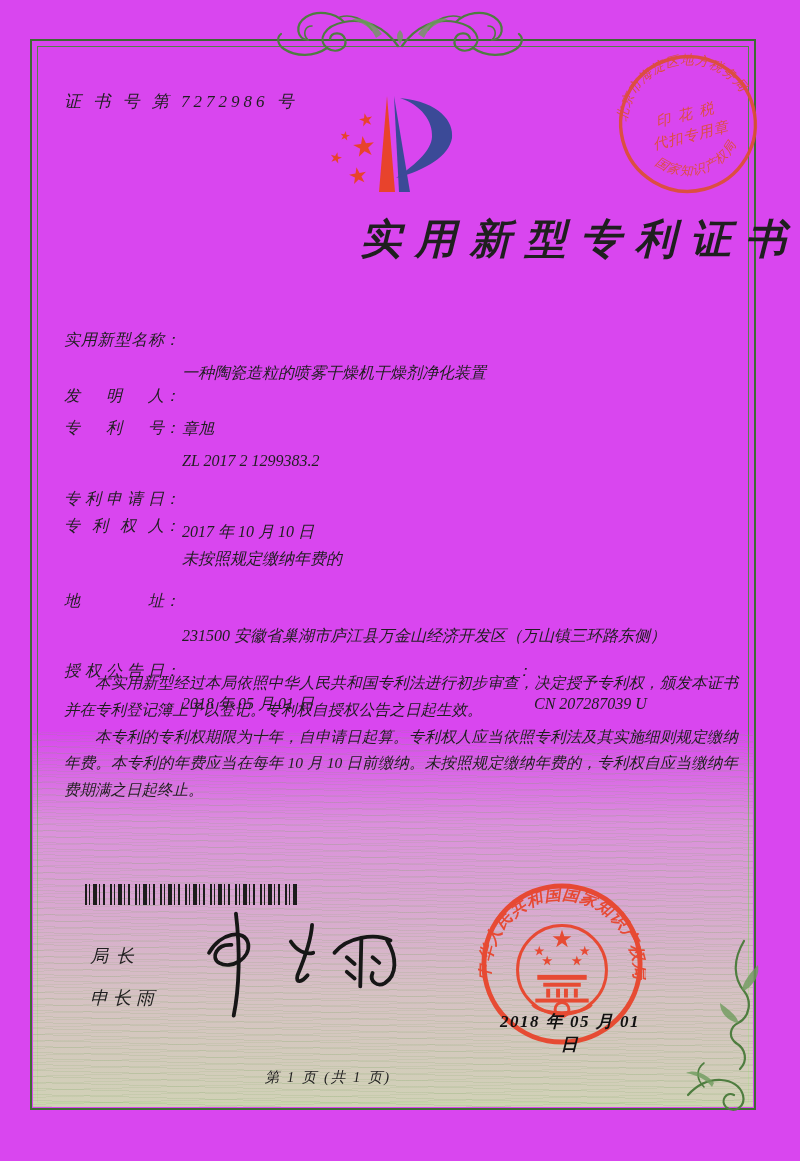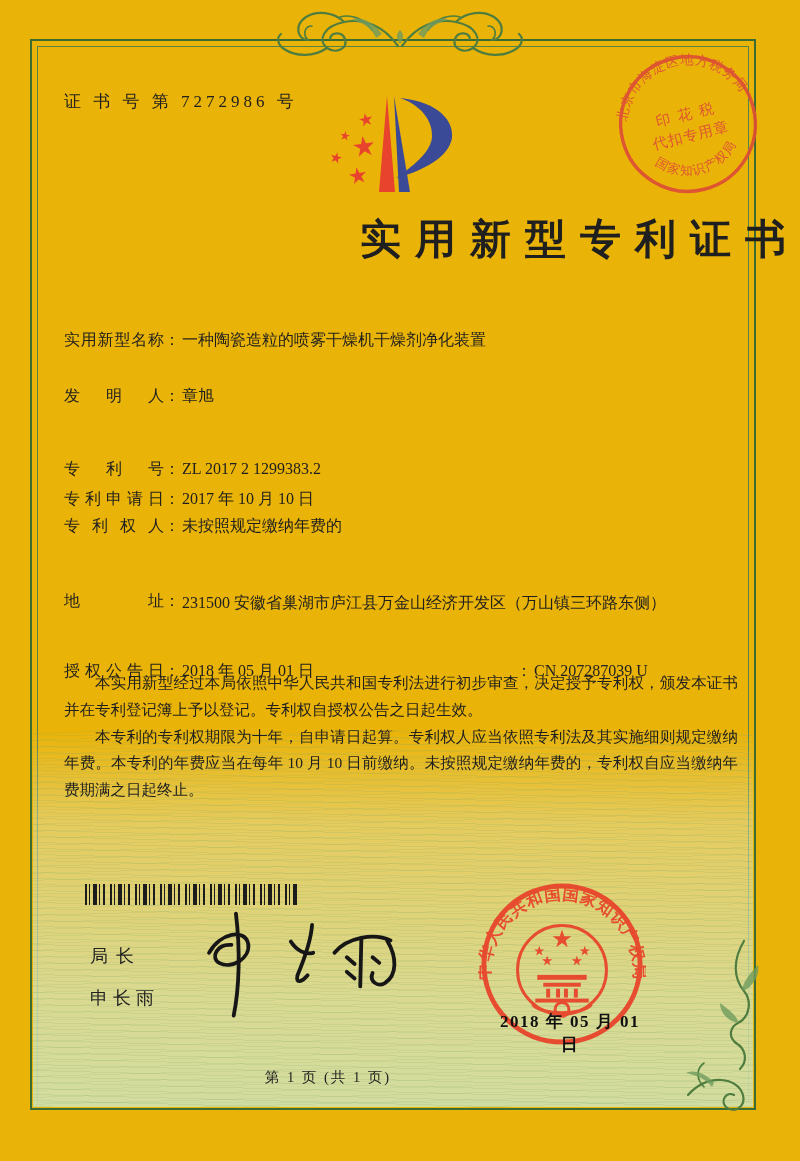--- a/index.html
+++ b/index.html
@@ -1,39 +1,39 @@
 <!DOCTYPE html>
 <html><head>
 <meta charset="utf-8">
 <style>
   html,body{margin:0;padding:0;background:#e9e7e0;}
   .page{
     position:relative;width:800px;height:1161px;margin:0 auto;
-    background:#eab308;overflow:hidden;
-    font-family:"Liberation Serif","DejaVu Serif",serif;color:#1f1f1f;
+    background:#d946ef;overflow:hidden;
+    font-family:"Liberation Serif","DejaVu Serif",serif;color:#1f1f1f;font-style:italic;
   }
   
   .frame-outer{position:absolute;left:30px;top:39px;right:44px;bottom:51px;border:2.5px solid #3d6c33;}
   .frame-inner{position:absolute;left:37px;top:46px;right:51px;bottom:58px;border:1px solid #558248;}
   
   .guilloche{
     position:absolute;left:33px;right:47px;top:730px;bottom:54px;pointer-events:none;
     background:
       repeating-linear-gradient(1.5deg, rgba(120,165,95,.16) 0 1px, rgba(0,0,0,0) 1px 6px),
       repeating-linear-gradient(-1.5deg, rgba(120,165,95,.12) 0 1px, rgba(0,0,0,0) 1px 7px),
       linear-gradient(to bottom, rgba(222,233,198,0) 0%, rgba(222,233,198,.45) 25%, rgba(213,228,183,.78) 70%, rgba(208,225,176,.9) 100%);
   }
   
   .cert-no{position:absolute;left:64px;top:90px;font-size:17px;letter-spacing:4px;}
   .title{position:absolute;left:0;top:212px;width:800px;text-align:right;
          font-size:41px;font-weight:700;letter-spacing:14px;text-indent:14px;}
   .field-row{position:absolute;left:64px;font-size:16px;line-height:1.5;display:flex;align-items:flex-start;}
   .flabel{display:inline-block;width:100px;text-align:justify;text-align-last:justify;flex:0 0 100px;}
   .fcolon{flex:0 0 14px;}
-  .fvalue{margin-left:2px;}
+  .fvalue{margin-left:2px;margin-top:33px;}
   .addr .fvalue{width:488px;line-height:1.75;}
   .grant-right{position:absolute;left:452px;top:0;display:flex;font-size:16px;}
   .paras{position:absolute;left:64px;top:670px;width:674px;font-size:15.5px;line-height:1.73;text-align:justify;}
   .paras p{margin:0;text-indent:2em;}
   
   .barcode{position:absolute;left:85px;top:884px;width:212px;height:21px;
     background:repeating-linear-gradient(90deg,
       #1c1c1c 0 2px, rgba(0,0,0,0) 2px 4px,
       #1c1c1c 4px 5px, rgba(0,0,0,0) 5px 8px,
       #1c1c1c 8px 12px, rgba(0,0,0,0) 12px 14px,
@@ -141,21 +141,21 @@
   <div class="field-row" style="top:328px">
     <span class="flabel">实用新型名称</span>
       <span class="fcolon">：</span>
     <span class="fvalue">一种陶瓷造粒的喷雾干燥机干燥剂净化装置</span>
   </div>
   <div class="field-row" style="top:384px">
     <span class="flabel">发明人</span>
       <span class="fcolon">：</span>
     <span class="fvalue">章旭</span>
   </div>
-  <div class="field-row" style="top:457px">
+  <div class="field-row" style="top:416px">
     <span class="flabel">专利号</span>
       <span class="fcolon">：</span>
     <span class="fvalue">ZL 2017 2 1299383.2</span>
   </div>
   <div class="field-row" style="top:487px">
     <span class="flabel">专利申请日</span>
       <span class="fcolon">：</span>
     <span class="fvalue">2017 年 10 月 10 日</span>
   </div>
   <div class="field-row" style="top:514px">

